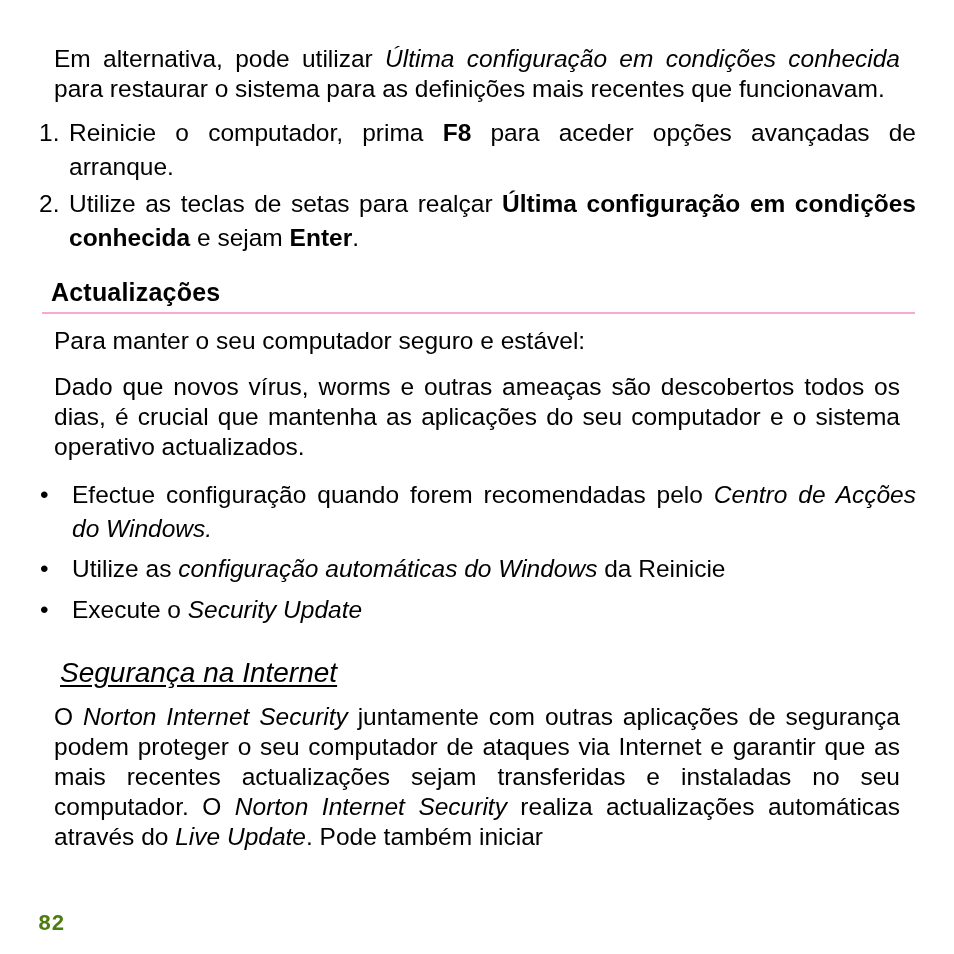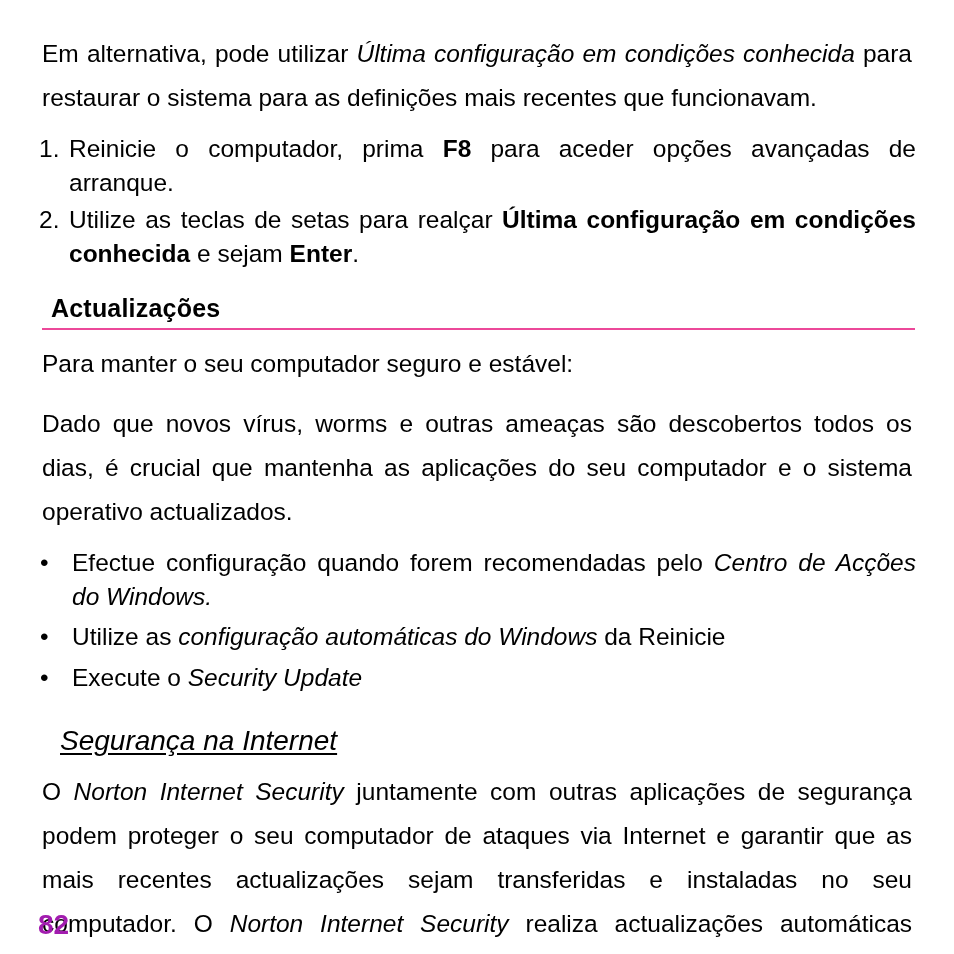--- a/index.html
+++ b/index.html
@@ -21,24 +21,24 @@
     box-sizing: border-box;
     padding: 0;
   }
   .content {
     position: absolute;
     left: 38px;
     top: 28px;
     width: 878px;
   }
   p, .para {
-    margin: 4px;
+    margin: 16px;
     text-align: justify;
     font-size: 24.5px;
-    line-height: 44px;
+    line-height: 30px;
     letter-spacing: 0.0px;
   }
   .para-intro { margin-bottom: 12px; }
 
   
   .olist {
     margin: 0;
     padding: 0;
     list-style: none;
   }
@@ -58,21 +58,21 @@
     font-size: 24.5px;
     line-height: 33.5px;
   }
 
   
   .section-head {
     margin-top: 22px;
     margin-left: 4px;
     padding-left: 9px;
     padding-bottom: 4px;
-    border-bottom: 2px solid #ec4899;
+    border-bottom: 2px solid #f9a8d4;
     width: 873px;
     box-sizing: border-box;
   }
   .section-head h2 {
     margin: 0;
     font-size: 25px;
     font-weight: bold;
     line-height: 32px;
     letter-spacing: 0.2px;
   }
@@ -117,24 +117,25 @@
 
   .para-norton { margin-top: 12px; }
 
   i, .it { font-style: italic; }
   b, .bd { font-weight: bold; }
 
   .page-number {
     position: absolute;
     left: 38px;
     top: 912px;
-    font-size: 28px;
+    font-size: 22px;
     font-weight: bold;
-    color: #a21caf;
+    color: #4d7c0f;
     line-height: 26px;
+    font-family: Liberation Mono, monospace;
   }
 </style>
 </head>
 <body>
 
 <div class="page">
   <div class="content">
 
     <p class="para para-intro"><span>Em alternativa, pode utilizar </span><i>Última configuração em condições conhecida</i><span> para restaurar o sistema para as definições mais recentes que funcionavam.</span></p>
 

